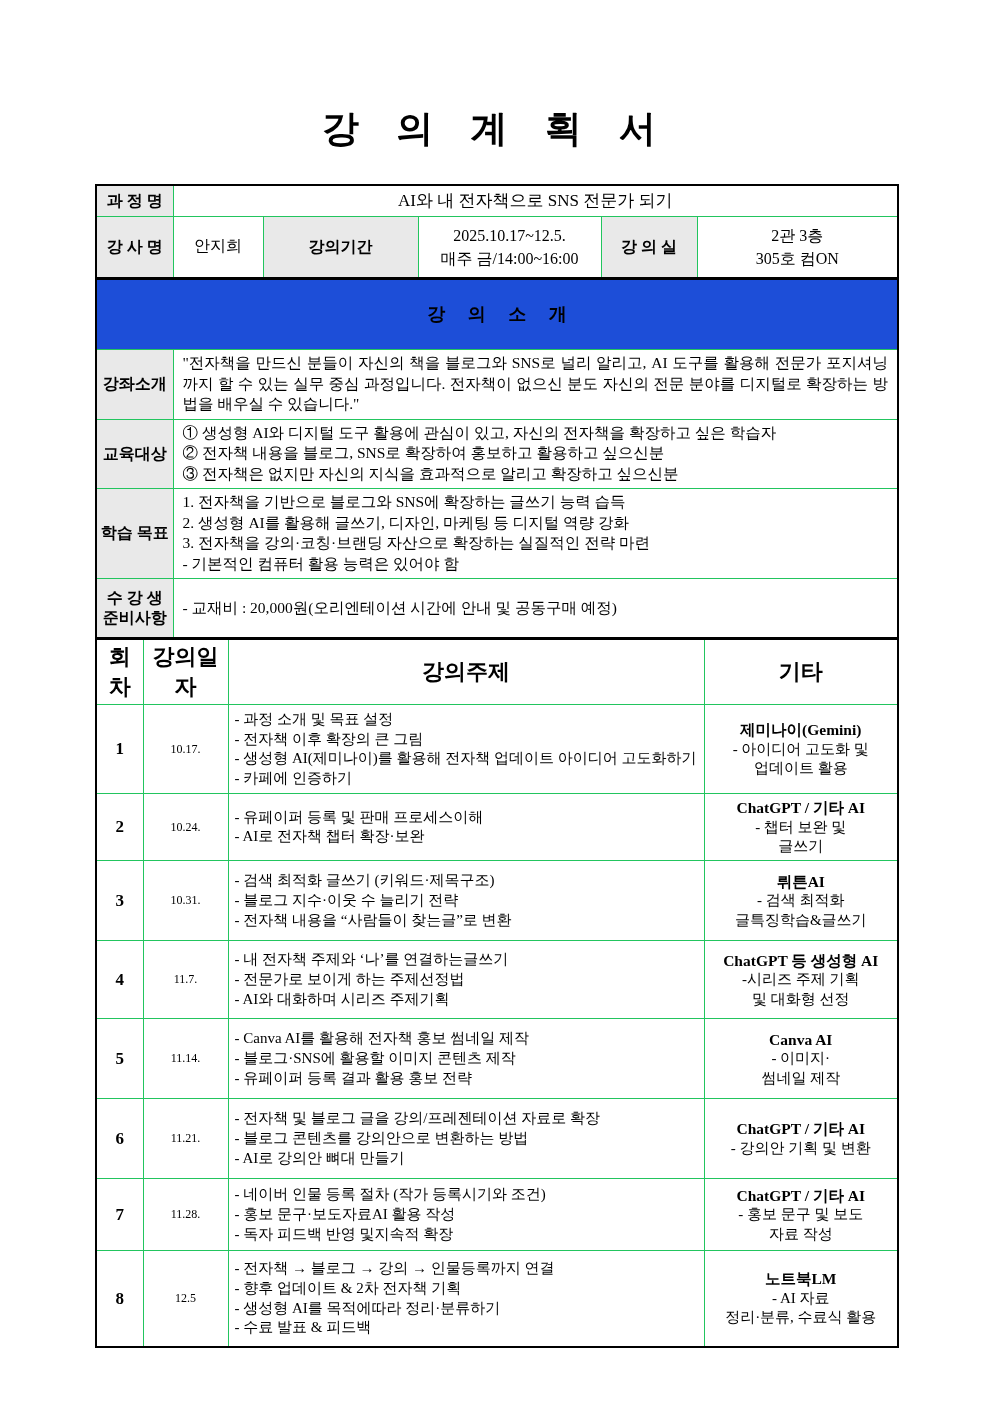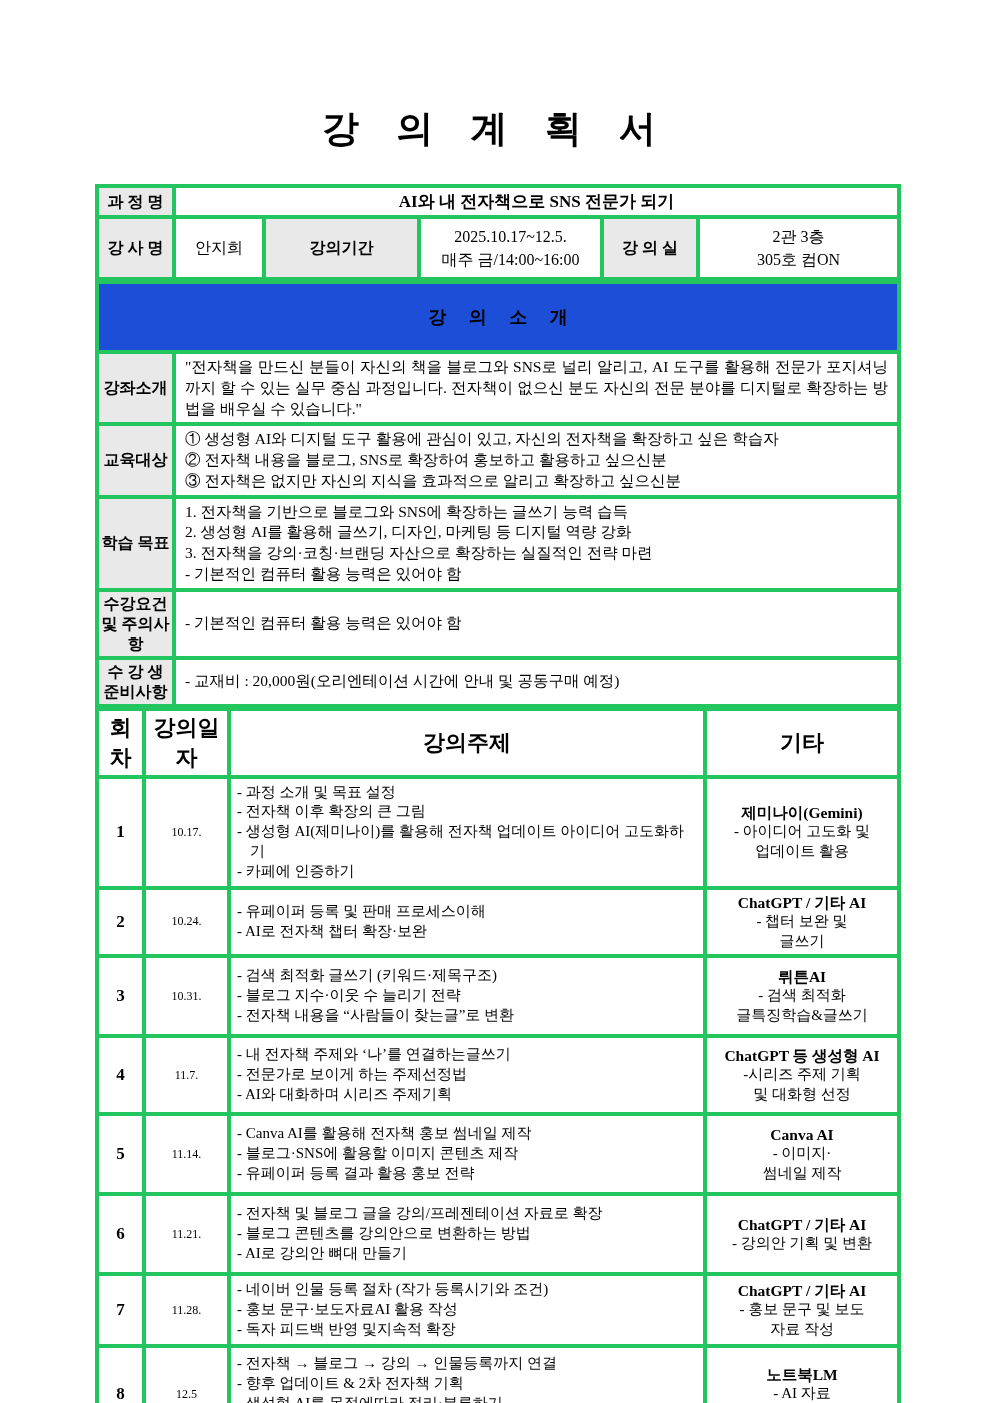--- a/index.html
+++ b/index.html
@@ -20,21 +20,21 @@
     letter-spacing: 14px;
     margin-bottom: 30px;
     white-space: nowrap;
   }
 
   table {
     width: 802px;
     border-collapse: collapse;
     table-layout: fixed;
   }
-  table, td, th { border: 4px solid #22c55e; }
+  table, td, th { border: 1px solid #22c55e; }
   table.outer { border: 2px solid #000; }
   td, th { padding: 2px 5px; vertical-align: middle; font-size: 16px; }
   .label-cell {
     background: #e9e9e9;
     font-weight: bold;
     text-align: center;
     font-size: 16px;
     line-height: 1.25;
     padding: 2px 2px;
   }
@@ -44,21 +44,21 @@
     text-align: center;
     letter-spacing: 9px;
     font-size: 18px;
     height: 30px;
     padding: 2px 0 2px 9px;
   }
 
   
   #info-table tr.row-course td { height: 31px; }
   #info-table tr.row-instructor td { height: 62px; }
-  .course-name { font-weight: bold; text-align: center; font-size: 17px; }
+  .course-name { font-weight: normal; text-align: center; font-size: 17px; }
   .center { text-align: center; }
   .two-line div { line-height: 1.45; }
 
   
   #intro-table td.intro-body { padding: 3px 9px; font-size: 15.5px; }
   #intro-table .line { line-height: 1.34; }
   #intro-table tr:nth-of-type(1) td.intro-body { text-align: justify; }
   #intro-table tr:nth-of-type(1) { height: 70px; }
   #intro-table tr:nth-of-type(2) { height: 62px; }
   #intro-table tr:nth-of-type(3) { height: 88px; }
@@ -153,26 +153,20 @@
         <tr>
           <td class="label-cell">학습 목표</td>
           <td class="intro-body">
             <div class="line">1. 전자책을 기반으로 블로그와 SNS에 확장하는 글쓰기 능력 습득</div>
             <div class="line">2. 생성형 AI를 활용해 글쓰기, 디자인, 마케팅 등 디지털 역량 강화</div>
             <div class="line">3. 전자책을 강의·코칭·브랜딩 자산으로 확장하는 실질적인 전략 마련</div>
             <div class="line">- 기본적인 컴퓨터 활용 능력은 있어야 함</div>
           </td>
         </tr>
 
-        <tr>
-          <td class="label-cell">수강요건 및 주의사항</td>
-          <td class="intro-body">
-            <div class="line">- 기본적인 컴퓨터 활용 능력은 있어야 함</div>
-          </td>
-        </tr>
 
         <tr>
           <td class="label-cell">수 강 생 준비사항</td>
           <td class="intro-body">
             <div class="line">- 교재비 : 20,000원(오리엔테이션 시간에 안내 및 공동구매 예정)</div>
           </td>
         </tr>
       </tbody>
   </table>
 

